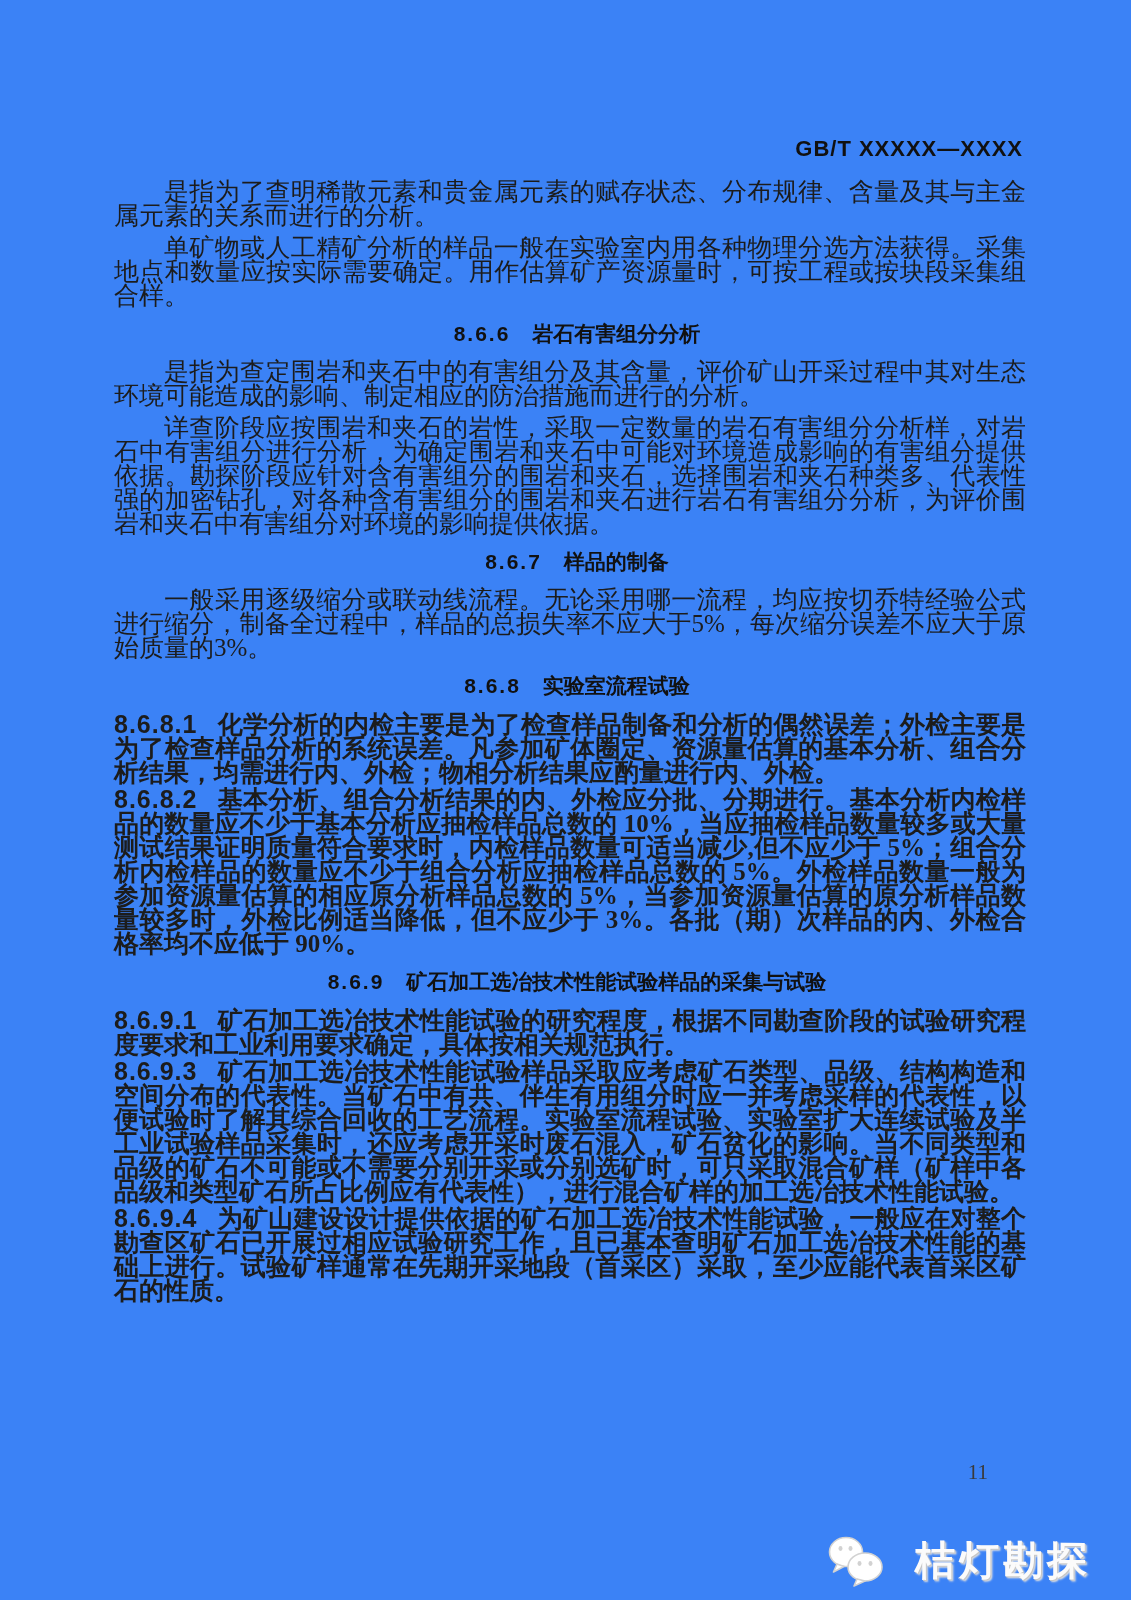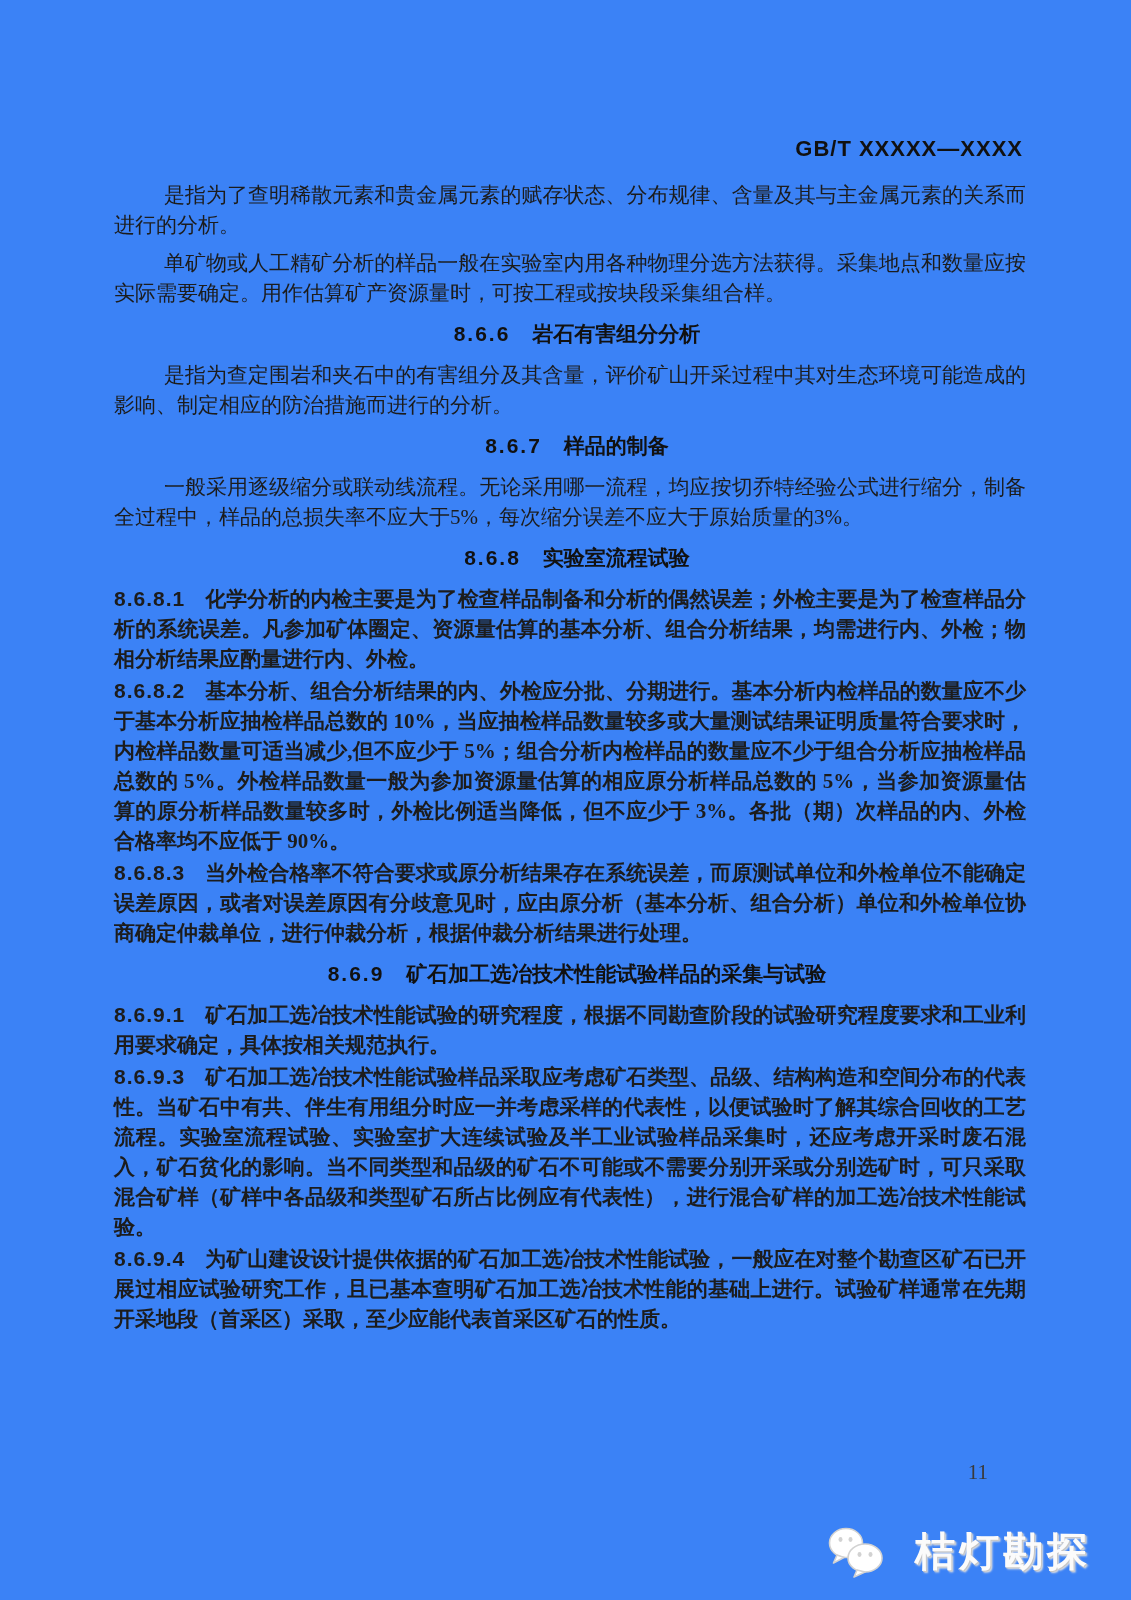--- a/index.html
+++ b/index.html
@@ -23,22 +23,22 @@
     color: #111;
   }
   .content {
     position: absolute;
     left: 114px;
     top: 180px;
     width: 912px;
   }
   p.body {
     margin: 0 0 8px 0;
-    font-size: 21px;
-    line-height: 30px;
+    font-size: 25px;
+    line-height: 24px;
     text-align: justify;
     text-justify: inter-ideograph;
     color: #1c1c1c;
   }
   p.indent { text-indent: 50px; }
   p.clause { margin: 0 0 2px 0; text-indent: 0; font-weight: bold; }
   .clausenum {
     font-family: "Liberation Sans", "DejaVu Sans", sans-serif;
     letter-spacing: 1px;
     margin-right: 20px;
@@ -58,21 +58,21 @@
     position: absolute;
     top: 1460px;
     right: 143px;
     font-size: 21px;
     color: #3a3a3a;
     font-family: "Liberation Serif", "DejaVu Serif", serif;
   }
   .watermark {
     position: absolute;
     right: 40px;
-    bottom: 21px;
+    bottom: 12px;
     display: flex;
     align-items: center;
     gap: 28px;
   }
   .wm-icon { display: block; }
   .wm-text {
     font-family: "Liberation Sans", "DejaVu Sans", sans-serif;
     font-weight: 700;
     font-size: 40px;
     letter-spacing: 4px;
@@ -87,28 +87,28 @@
 
   <div class="header-code">GB/T XXXXX—XXXX</div>
 
   <main class="content">
 
     <p class="body indent">是指为了查明稀散元素和贵金属元素的赋存状态、分布规律、含量及其与主金属元素的关系而进行的分析。</p>
     <p class="body indent">单矿物或人工精矿分析的样品一般在实验室内用各种物理分选方法获得。采集地点和数量应按实际需要确定。用作估算矿产资源量时，可按工程或按块段采集组合样。</p>
 
     <h3 class="sec"><span class="secnum">8.6.6</span><span class="sectitle">岩石有害组分分析</span></h3>
     <p class="body indent">是指为查定围岩和夹石中的有害组分及其含量，评价矿山开采过程中其对生态环境可能造成的影响、制定相应的防治措施而进行的分析。</p>
+    <p class="body indent">详查阶段应按围岩和夹石的岩性，采取一定数量的岩石有害组分分析样，对岩石中有害组分进行分析，为确定围岩和夹石中可能对环境造成影响的有害组分提供依据。勘探阶段应针对含有害组分的围岩和夹石，选择围岩和夹石种类多、代表性强的加密钻孔，对各种含有害组分的围岩和夹石进行岩石有害组分分析，为评价围岩和夹石中有害组分对环境的影响提供依据。</p>
 
     <h3 class="sec"><span class="secnum">8.6.7</span><span class="sectitle">样品的制备</span></h3>
     <p class="body indent">一般采用逐级缩分或联动线流程。无论采用哪一流程，均应按切乔特经验公式进行缩分，制备全过程中，样品的总损失率不应大于5%，每次缩分误差不应大于原始质量的3%。</p>
 
     <h3 class="sec"><span class="secnum">8.6.8</span><span class="sectitle">实验室流程试验</span></h3>
     <p class="body clause"><span class="clausenum">8.6.8.1</span><span>化学分析的内检主要是为了检查样品制备和分析的偶然误差；外检主要是为了检查样品分析的系统误差。凡参加矿体圈定、资源量估算的基本分析、组合分析结果，均需进行内、外检；物相分析结果应酌量进行内、外检。</span></p>
     <p class="body clause"><span class="clausenum">8.6.8.2</span><span>基本分析、组合分析结果的内、外检应分批、分期进行。基本分析内检样品的数量应不少于基本分析应抽检样品总数的 10%，当应抽检样品数量较多或大量测试结果证明质量符合要求时，内检样品数量可适当减少,但不应少于 5%；组合分析内检样品的数量应不少于组合分析应抽检样品总数的 5%。外检样品数量一般为参加资源量估算的相应原分析样品总数的 5%，当参加资源量估算的原分析样品数量较多时，外检比例适当降低，但不应少于 3%。各批（期）次样品的内、外检合格率均不应低于 90%。</span></p>
-    <p class="body clause"><span class="clausenum">8.6.8.3</span><span>当外检合格率不符合要求或原分析结果存在系统误差，而原测试单位和外检单位不能确定误差原因，或者对误差原因有分歧意见时，应由原分析（基本分析、组合分析）单位和外检单位协商确定仲裁单位，进行仲裁分析，根据仲裁分析结果进行处理。</span></p>
 
     <h3 class="sec"><span class="secnum">8.6.9</span><span class="sectitle">矿石加工选冶技术性能试验样品的采集与试验</span></h3>
     <p class="body clause"><span class="clausenum">8.6.9.1</span><span>矿石加工选冶技术性能试验的研究程度，根据不同勘查阶段的试验研究程度要求和工业利用要求确定，具体按相关规范执行。</span></p>
     <p class="body clause"><span class="clausenum">8.6.9.3</span><span>矿石加工选冶技术性能试验样品采取应考虑矿石类型、品级、结构构造和空间分布的代表性。当矿石中有共、伴生有用组分时应一并考虑采样的代表性，以便试验时了解其综合回收的工艺流程。实验室流程试验、实验室扩大连续试验及半工业试验样品采集时，还应考虑开采时废石混入，矿石贫化的影响。当不同类型和品级的矿石不可能或不需要分别开采或分别选矿时，可只采取混合矿样（矿样中各品级和类型矿石所占比例应有代表性），进行混合矿样的加工选冶技术性能试验。</span></p>
     <p class="body clause"><span class="clausenum">8.6.9.4</span><span>为矿山建设设计提供依据的矿石加工选冶技术性能试验，一般应在对整个勘查区矿石已开展过相应试验研究工作，且已基本查明矿石加工选冶技术性能的基础上进行。试验矿样通常在先期开采地段（首采区）采取，至少应能代表首采区矿石的性质。</span></p>
 
   </main>
 
   <div class="pageno">11</div>
 

